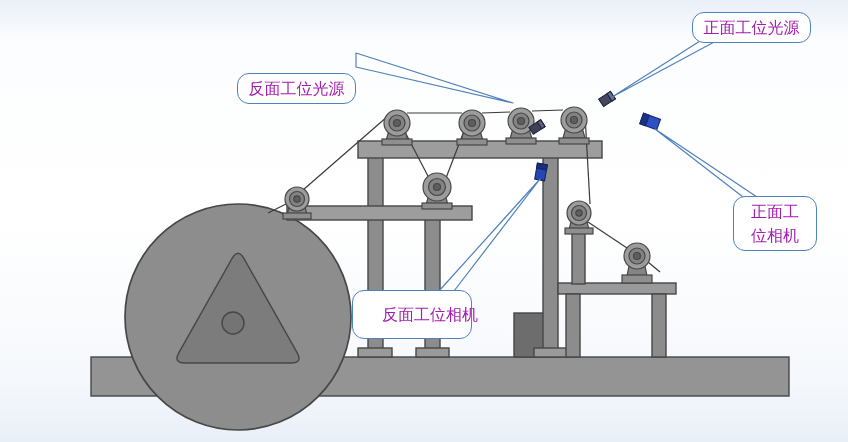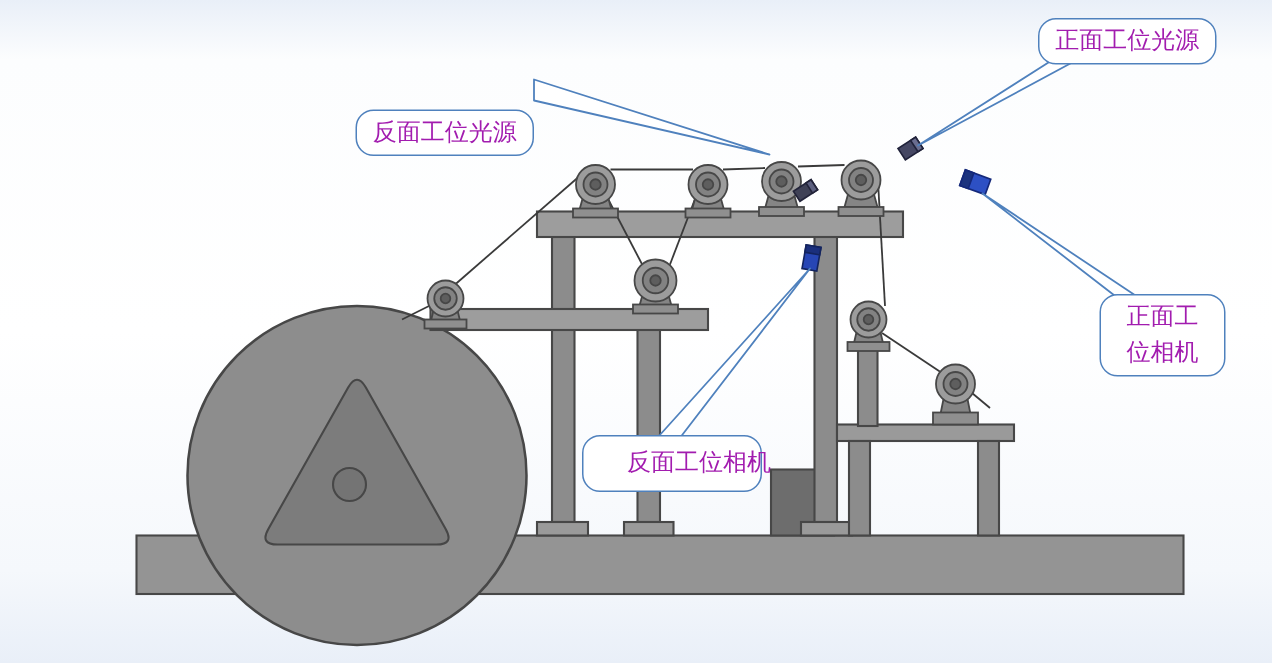--- a/index.html
+++ b/index.html
@@ -177,17 +177,17 @@
 
   <div class="callout" style="left:692px; top:12px; width:119px; height:31px;">
     <span>正面工位光源</span>
   </div>
 
   <div class="callout" style="left:733px; top:196px; width:84px; height:55px;text-align:right;">
     <span>正面工</span>
     <span>位相机</span>
   </div>
 
-  <div class="callout" style="left:388px; top:290px; width:120px; height:38px;padding-left:36px;">
+  <div class="callout" style="left:352px; top:290px; width:120px; height:49px;padding-left:36px;">
     <span>反面工位相机</span>
   </div>
 
 </div>
 
 </body></html>

